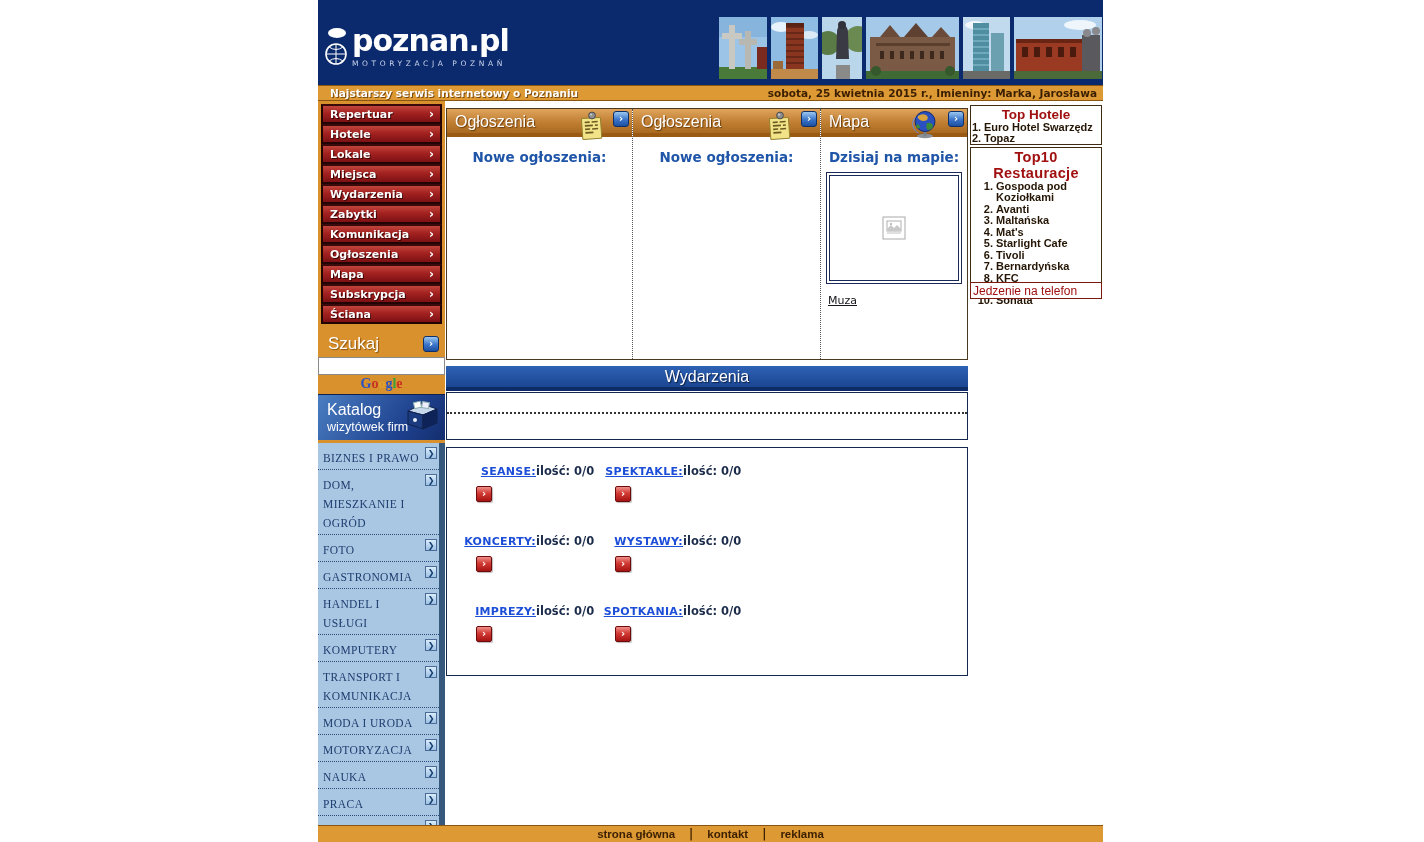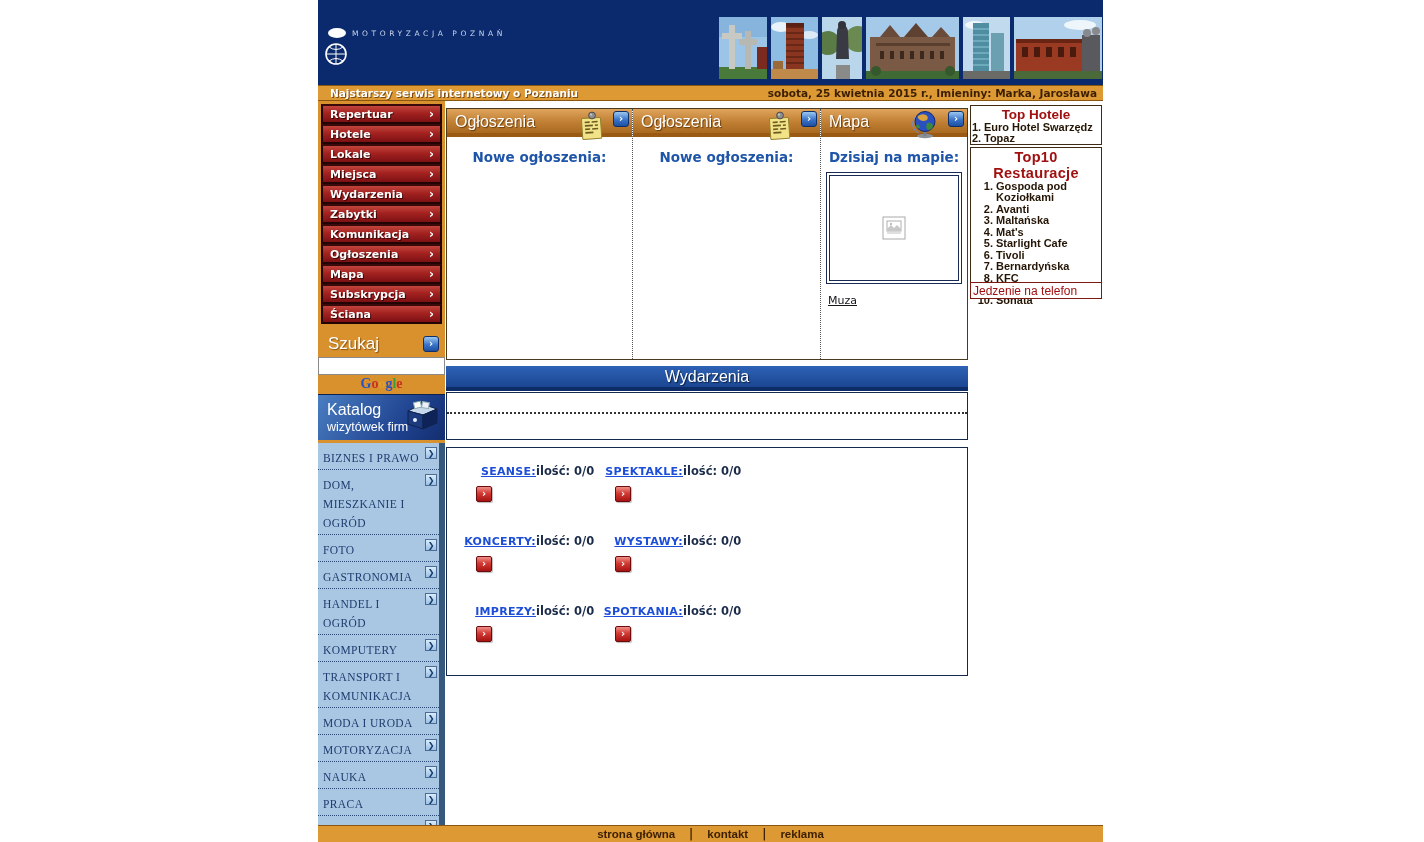--- a/index.html
+++ b/index.html
@@ -103,20 +103,21 @@
 <div class="page">
 
   <div class="hdr">
     <div class="logo">
       <svg class="logo-i" width="24" height="46" viewBox="0 0 24 46">
         <ellipse cx="12" cy="7" rx="9" ry="5" fill="#ffffff"></ellipse>
         <circle cx="11" cy="28" r="10" fill="none" stroke="#ffffff" stroke-width="1.6"></circle>
         <path d="M1 28 H21 M11 18 V38 M4 21 Q11 26 18 21 M4 35 Q11 30 18 35" fill="none" stroke="#ffffff" stroke-width="1"></path>
       </svg>
       <div class="logo-text-wrap">
+        <div class="logo-main">poznan.pl</div>
         <div class="logo-sub">MOTORYZACJA POZNAŃ</div>
       </div>
     </div>
     <div class="thumbs">
       <svg class="thumb" width="48" height="62" viewBox="0 0 48 62">
         <rect width="48" height="62" fill="#9cc4e6"></rect>
             <rect y="0" width="48" height="20" fill="#86b4dc"></rect>
         <rect y="50" width="48" height="12" fill="#4a7a3a"></rect>
         <rect x="38" y="30" width="10" height="22" fill="#7a2a1e"></rect>
         <rect x="10" y="8" width="6" height="44" fill="#c9c9c4"></rect>
@@ -251,21 +252,21 @@
         <polygon points="6,12 21,16 21,30 6,25" fill="#1c3a7e" stroke="#10224e" stroke-width="1"></polygon>
         <polygon points="21,16 35,10 35,24 21,30" fill="#0e2458" stroke="#10224e" stroke-width="1"></polygon>
         <circle cx="13" cy="21" r="2" fill="#e8eef8"></circle>
       </svg>
     </div>
     <div class="cats">
       <div class="cat-item"><span class="cat-label">BIZNES I PRAWO</span><span class="cat-arrow">❯</span></div>
       <div class="cat-item"><span class="cat-label">DOM, MIESZKANIE I OGRÓD</span><span class="cat-arrow">❯</span></div>
       <div class="cat-item"><span class="cat-label">FOTO</span><span class="cat-arrow">❯</span></div>
       <div class="cat-item"><span class="cat-label">GASTRONOMIA</span><span class="cat-arrow">❯</span></div>
-      <div class="cat-item"><span class="cat-label">HANDEL I OGRÓD</span><span class="cat-arrow">❯</span></div>
+      <div class="cat-item"><span class="cat-label">HANDEL I USŁUGI</span><span class="cat-arrow">❯</span></div>
       <div class="cat-item"><span class="cat-label">KOMPUTERY</span><span class="cat-arrow">❯</span></div>
       <div class="cat-item"><span class="cat-label">TRANSPORT I KOMUNIKACJA</span><span class="cat-arrow">❯</span></div>
       <div class="cat-item"><span class="cat-label">MODA I URODA</span><span class="cat-arrow">❯</span></div>
       <div class="cat-item"><span class="cat-label">MOTORYZACJA</span><span class="cat-arrow">❯</span></div>
       <div class="cat-item"><span class="cat-label">NAUKA</span><span class="cat-arrow">❯</span></div>
       <div class="cat-item"><span class="cat-label">PRACA</span><span class="cat-arrow">❯</span></div>
       <div class="cat-item"><span class="cat-label">SPORT</span><span class="cat-arrow">❯</span></div>
 
     </div>
   </div>

